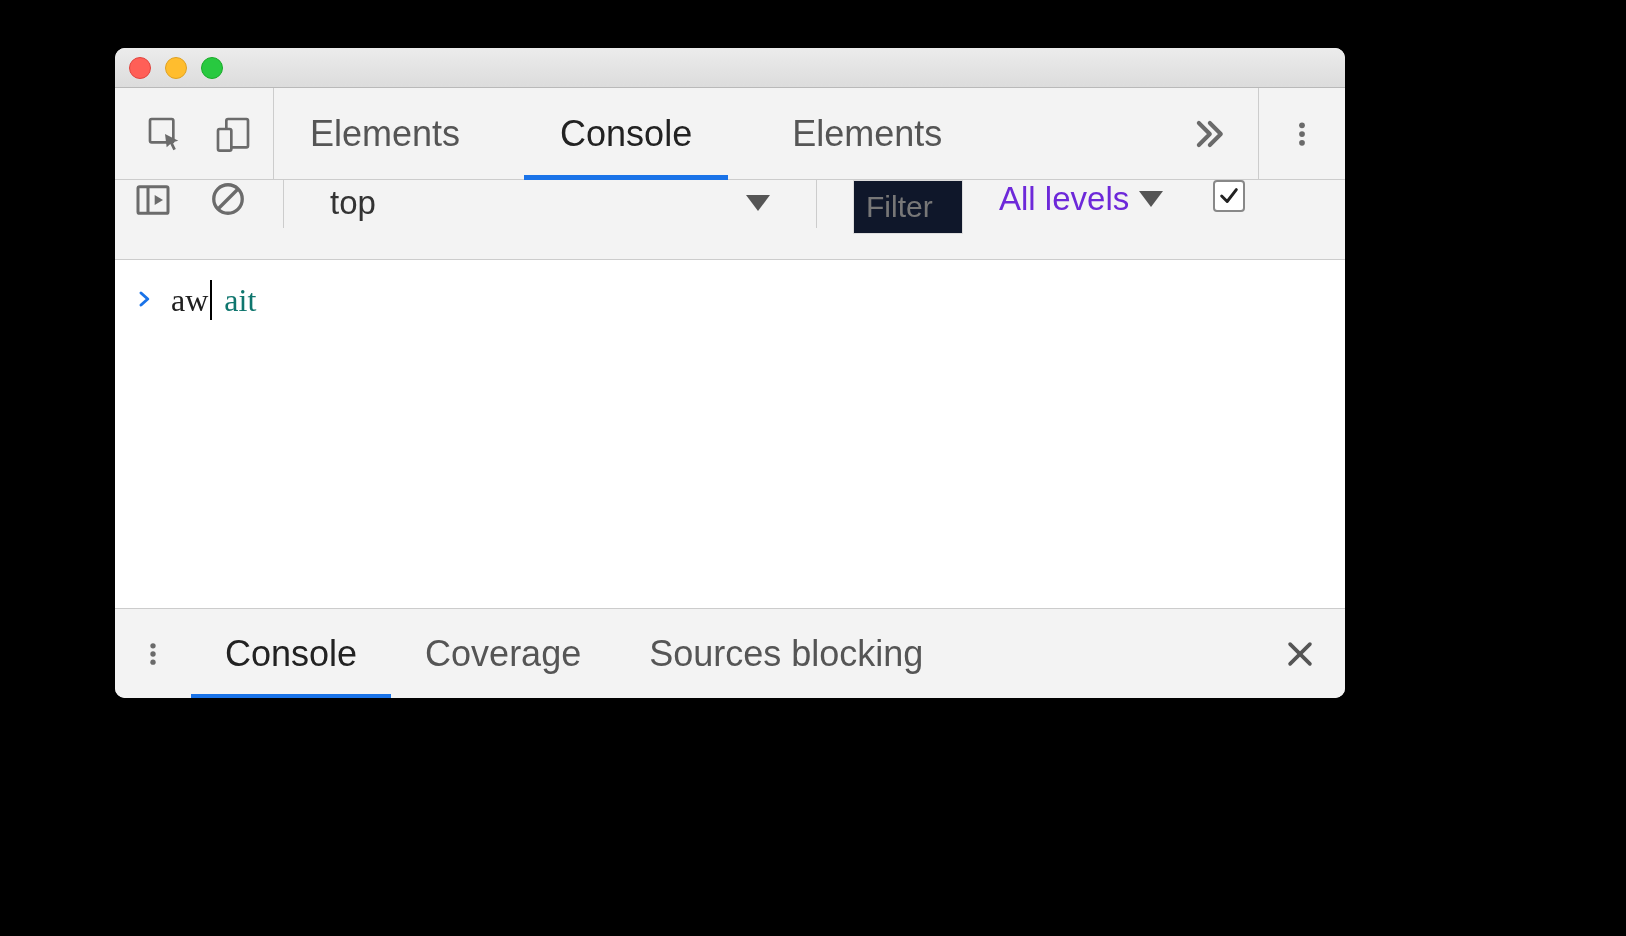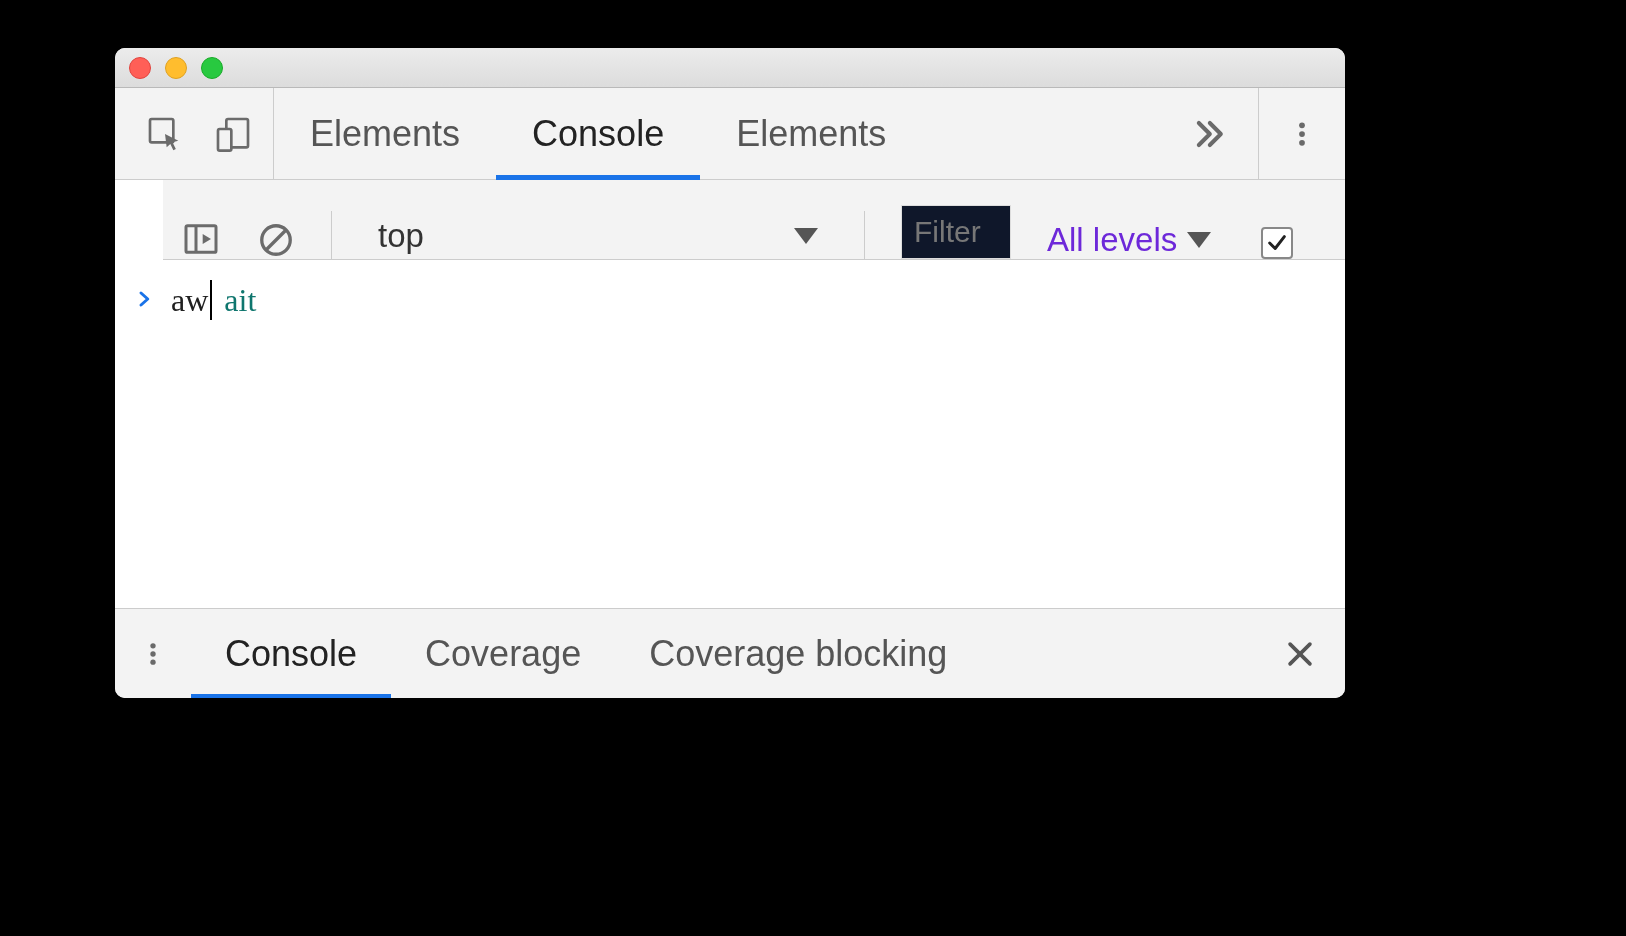--- a/index.html
+++ b/index.html
@@ -71,20 +71,21 @@
   }
   .icon-btn {
     display:flex; align-items:center; justify-content:center;
     color:#6b6b6b;
     cursor:pointer;
   }
   .tabs {
     display:flex;
     align-items:stretch;
     flex:1;
+    gap:28px;
   }
   .tab {
     padding: 0 36px;
     display:flex;
     align-items:center;
     font-size:36px;
     color:#555;
     cursor:pointer;
     position:relative;
   }
@@ -110,24 +111,23 @@
     border-left:1px solid #ccc;
     color:#6a6a6a;
     cursor:pointer;
   }
   
   .console-toolbar {
     height: 80px;
     background:#f3f3f3;
     border-bottom:1px solid #ccc;
     display:flex;
-    align-items:flex-end;
+    align-items:flex-start;
     padding:0 18px;
     gap:36px;
-    margin-left:48px;
   }
   .ct-sep {
     width:1px; height:48px; background:#ccc;
   }
   .context-select {
     display:flex; align-items:center; gap: 14px;
     font-size:33px; color:#333;
     padding: 4px 10px;
     cursor:pointer;
     flex: 0 0 auto;
@@ -339,21 +339,21 @@
           <circle cx="12" cy="19" r="2.3"></circle>
       </svg>
     </div>
     <div class="drawer-tab active">
       <span>Console</span>
     </div>
     <div class="drawer-tab">
       <span>Coverage</span>
     </div>
     <div class="drawer-tab">
-      <span>Coverage blocking</span>
+      <span>Sources blocking</span>
     </div>
     <div class="drawer-close">
       <svg width="34" height="34" viewBox="0 0 24 24" fill="none" stroke="currentColor" stroke-width="2.6" stroke-linecap="round">
         <line x1="5" y1="5" x2="19" y2="19"></line>
           <line x1="19" y1="5" x2="5" y2="19"></line>
       </svg>
     </div>
   </div>
 </div>
 

